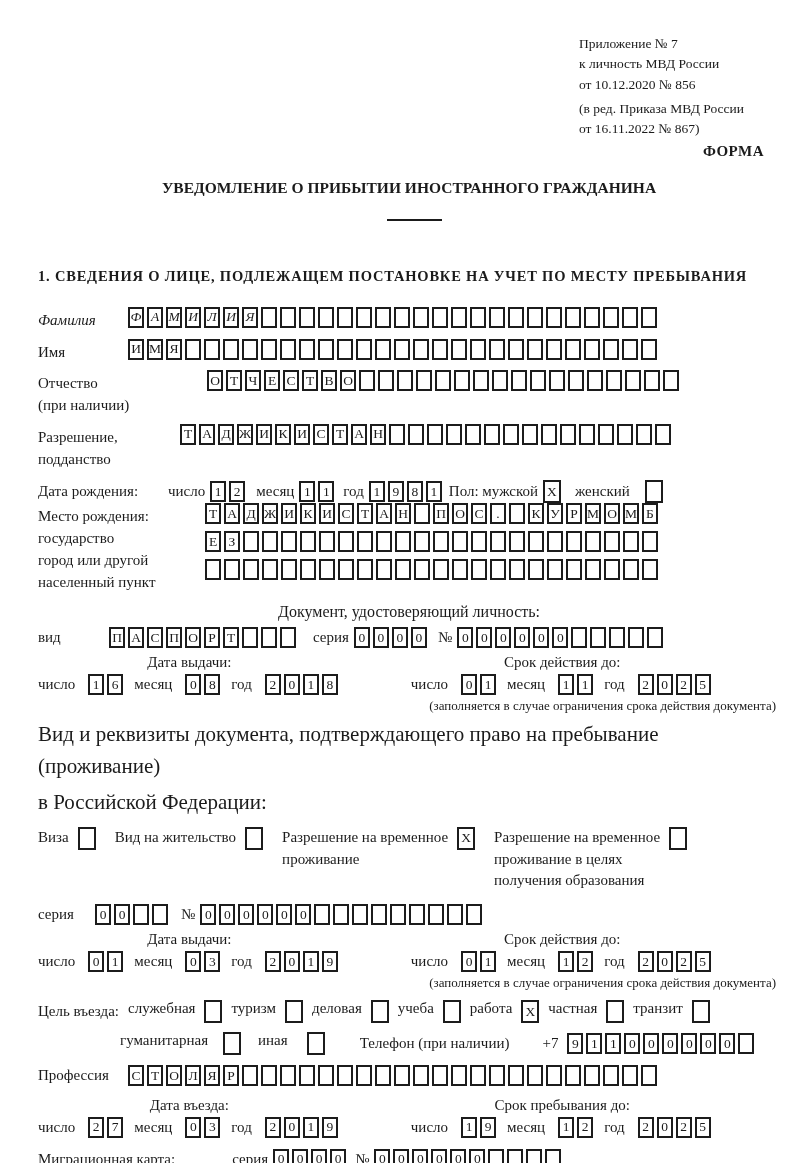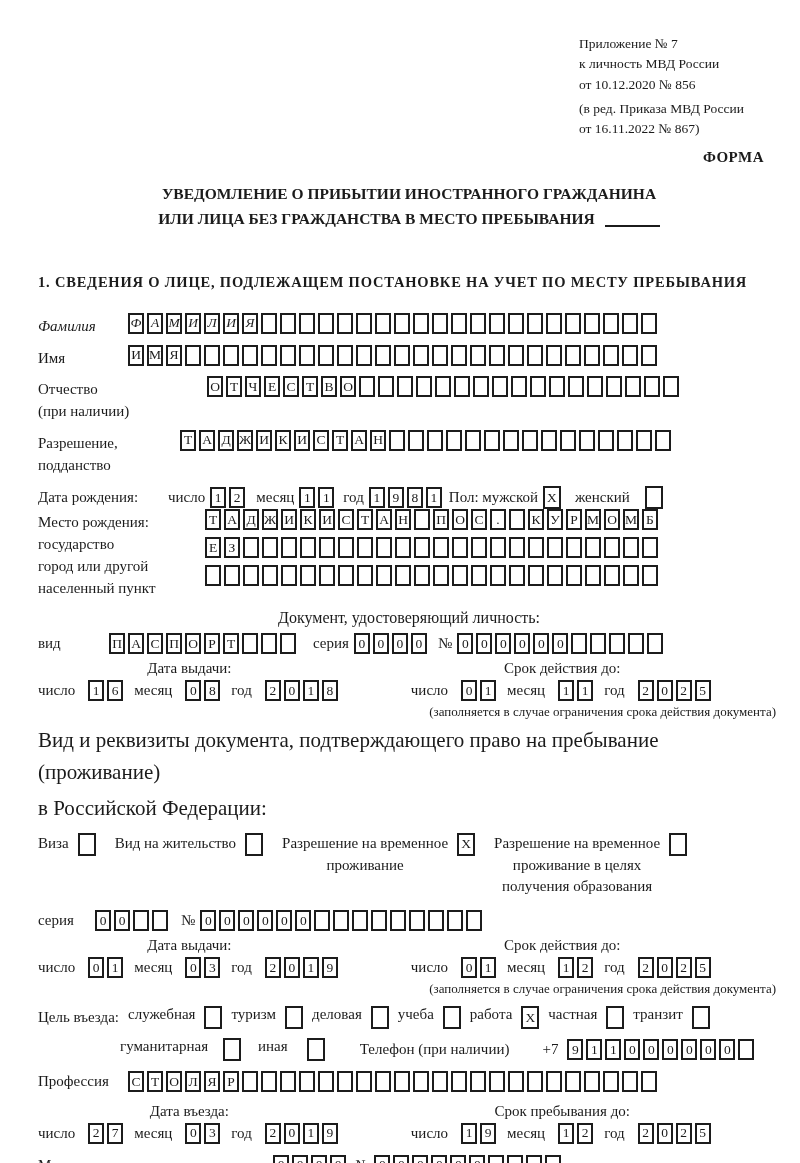--- a/index.html
+++ b/index.html
@@ -6,21 +6,21 @@
   html,body { background:#fff; }
   body {
     width:800px; min-height:1163px;
     font-family:"Liberation Serif", serif;
     color:#1b1b1b;
     padding:34px 20px 30px 38px;
     position:relative;
   }
   .hdr-block { width:185px; margin-left:auto; margin-right:16px; font-size:13.5px; line-height:1.5; }
   .hdr-block .gap { margin-top:4px; }
-  .forma { width:185px; margin-left:auto; margin-right:16px; text-align:right; font-weight:bold; font-size:15px; margin-top:10px; letter-spacing:0.5px; }
+  .forma { width:185px; margin-left:auto; margin-right:16px; text-align:right; font-weight:bold; font-size:15px; margin-top:4px; letter-spacing:0.5px; }
   .title { text-align:center; font-weight:bold; font-size:15.5px; margin-top:16px; line-height:1.6; }
   .title .uline { display:inline-block; width:55px; border-bottom:2px solid #1b1b1b; margin-left:10px; transform:translateY(3px); }
   .sec-heading { font-weight:bold; font-size:14.5px; margin-top:42px; letter-spacing:0.8px; }
   .frow { display:flex; align-items:flex-start; margin-top:7px; font-size:15px; }
   .flabel { flex:none; padding-top:3px; line-height:1.45; }
   .cells { display:flex; flex-wrap:nowrap; }
   .cell {
     display:inline-flex; align-items:center; justify-content:center; flex:none;
     width:16px; height:21px; border:2px solid #1c1c1c; margin-right:3px;
     font-size:13.5px; background:#fff;
@@ -38,38 +38,38 @@
   .center-bold { text-align:center; font-weight:normal; font-size:16px; margin-top:10px; }
   .dates-row { display:flex; column-gap:70px; margin-top:6px; }
   .date-block { display:inline-block; }
   .date-heading { text-align:center; font-size:15px; margin-bottom:3px; }
   .date-line { display:flex; align-items:center; column-gap:8px; }
   .note { font-size:13px; text-align:right; margin-top:3px; padding-right:4px; }
   .plain { font-size:21px; margin-top:5px; line-height:1.5; }
   .opt-row { display:flex; align-items:flex-start; column-gap:19px; margin-top:8px; font-size:15px; }
   .opt { display:flex; align-items:flex-start; column-gap:9px; }
   .opt .olabel { line-height:1.45; }
-  .opt .centered { text-align:center; }
+  .opt .centered { }
   .purpose-row { display:flex; align-items:center; column-gap:9px; margin-top:9px; font-size:15px; flex-wrap:nowrap; }
 </style>
 </head>
 <body>
 
 <div class="hdr-block">
   <div>Приложение № 7</div>
   <div>к личность МВД России</div>
   <div>от 10.12.2020 № 856</div>
   <div class="gap">(в ред. Приказа МВД России</div>
   <div>от 16.11.2022 № 867)</div>
 </div>
 <div class="forma">ФОРМА</div>
 
 <div class="title">
   <div>УВЕДОМЛЕНИЕ О ПРИБЫТИИ ИНОСТРАННОГО ГРАЖДАНИНА</div>
-  <div><span>ИЛИ ЛИЦА БЕЗ ГРАЖДАНСТВА В МЕСТО ПРЕБЫВАНИЯ</span><span class="uline"></span></div>
+  <div><span class="uline"></span></div>
 </div>
 
 <div class="sec-heading">1. СВЕДЕНИЯ О ЛИЦЕ, ПОДЛЕЖАЩЕМ ПОСТАНОВКЕ НА УЧЕТ ПО МЕСТУ ПРЕБЫВАНИЯ</div>
 
 <div class="frow" style="margin-top:22px;font-style:italic;">
   <div class="flabel w90">Фамилия</div>
   <div class="cells">
       <span class="cell">Ф</span>
       <span class="cell">А</span>
       <span class="cell">М</span>

